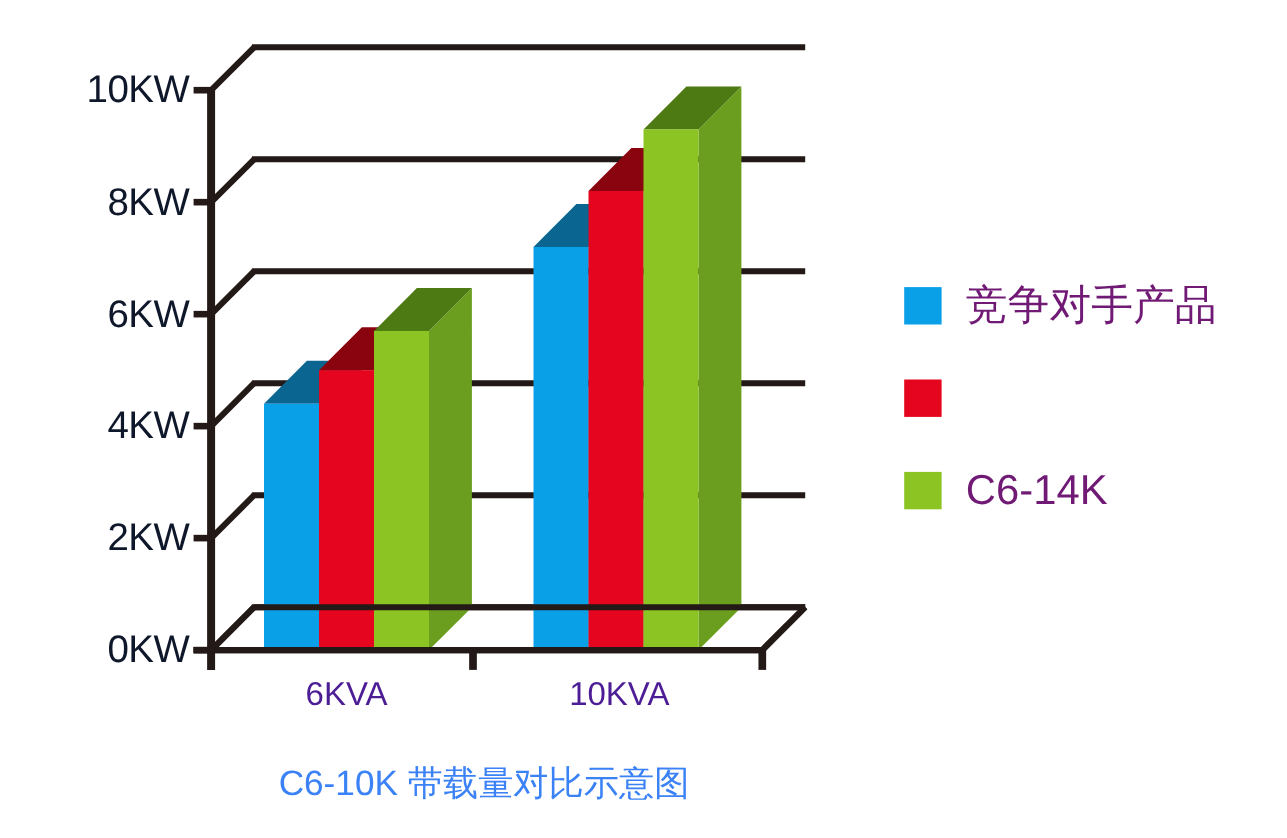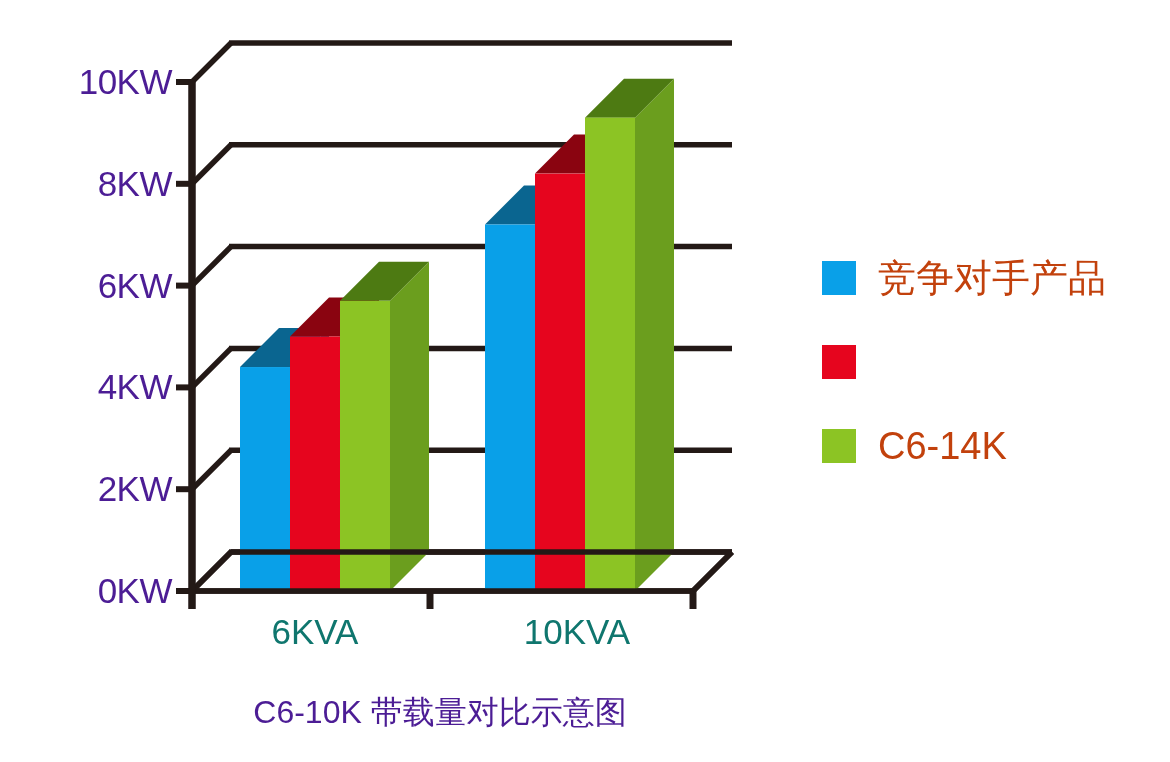--- a/index.html
+++ b/index.html
@@ -27,52 +27,52 @@
   }
   
   .ytick-label {
     position: absolute;
     right: 0;
     width: 140px;
     text-align: right;
     font-size: 35px;
     line-height: 35px;
     letter-spacing: -0.5px;
-    color: #4c1d95;
+    color: #0f172a;
     font-family: "Liberation Sans", sans-serif;
     white-space: nowrap;
   }
   .ytick-wrap {
     position: absolute;
     left: 0;
     width: 172px;
     height: 0;
   }
   
   .xtick-label {
     position: absolute;
     top: 612px;
     width: 220px;
     text-align: center;
-    font-size: 35px;
+    font-size: 30px;
     line-height: 40px;
-    color: #0f766e;
+    color: #4c1d95;
     font-family: "Liberation Sans", sans-serif;
     white-space: nowrap;
   }
   
   #chart-title {
     position: absolute;
     left: 110px;
     top: 692px;
     width: 660px;
     text-align: center;
     font-size: 32px;
     line-height: 40px;
-    color: #4c1d95;
+    color: #3b82f6;
     font-family: "Liberation Sans", "DejaVu Sans", sans-serif;
     white-space: nowrap;
   }
   
   #legend {
     position: absolute;
     left: 822px;
     top: 236px;
     width: 340px;
   }
@@ -83,21 +83,21 @@
   }
   .legend-swatch {
     width: 34px;
     height: 34px;
     flex: 0 0 34px;
     margin-right: 22px;
   }
   .legend-text {
     font-size: 38px;
     line-height: 40px;
-    color: #c2410c;
+    color: #701a75;
     font-family: "Liberation Sans", "DejaVu Sans", sans-serif;
     white-space: nowrap;
   }
 </style>
 </head>
 <body>
 
 <div id="chart-root">
 
   <svg class="svg-layer" id="chart-svg" width="1170" height="762">
@@ -178,21 +178,21 @@
       <div class="ytick-wrap" style="top: 165.8px;">
         <div class="ytick-label">8KW</div>
       </div>
       <div class="ytick-wrap" style="top: 64px;">
         <div class="ytick-label">10KW</div>
       </div>
     </div>
 
   <div id="xtick-labels">
       <div class="xtick-label" style="left: 205px;">6KVA</div>
-      <div class="xtick-label" style="left: 467px;">10KVA</div>
+      <div class="xtick-label" style="left: 453px;">10KVA</div>
     </div>
 
   <div id="chart-title">C6-10K 带载量对比示意图</div>
 
   <div id="legend">
       <div class="legend-row">
         <span class="legend-swatch" style="background: rgb(9, 160, 232);"></span>
         <span class="legend-text">竞争对手产品</span>
       </div>
       <div class="legend-row">

